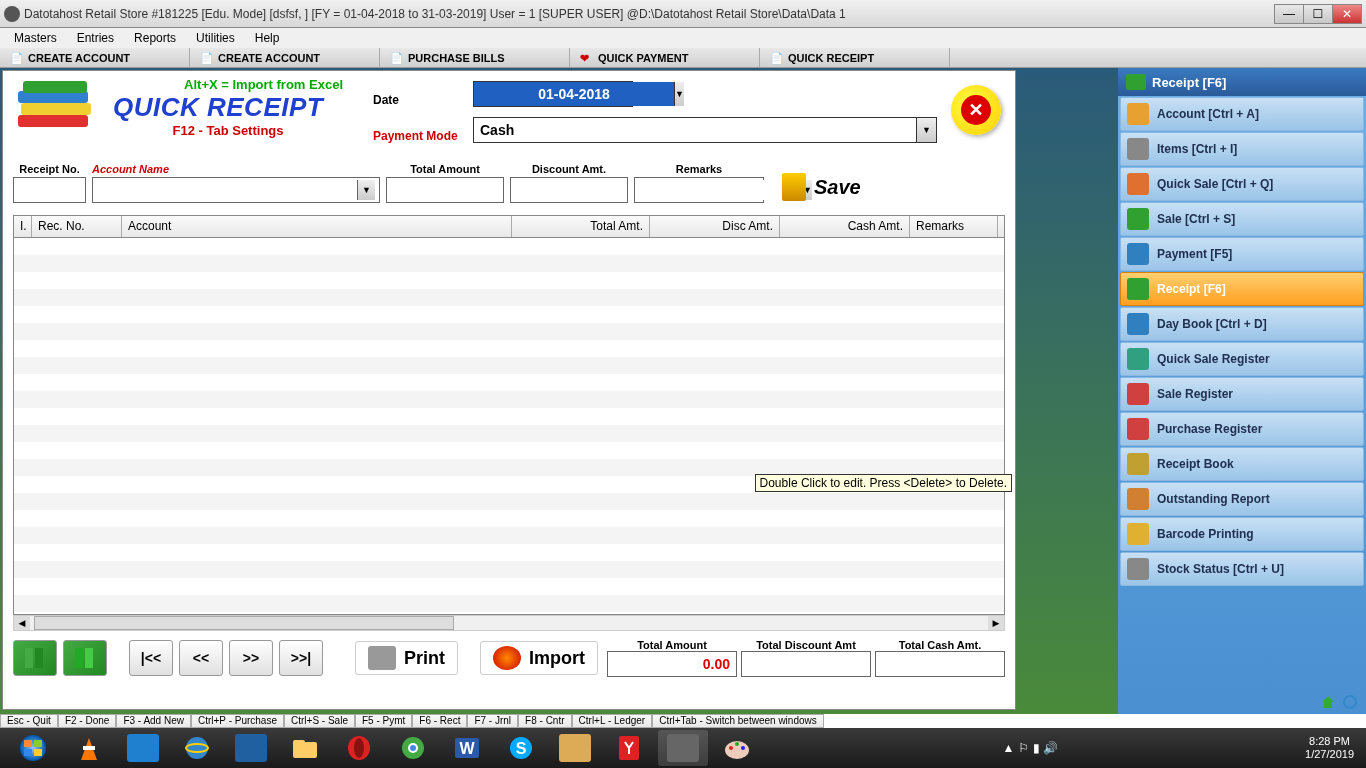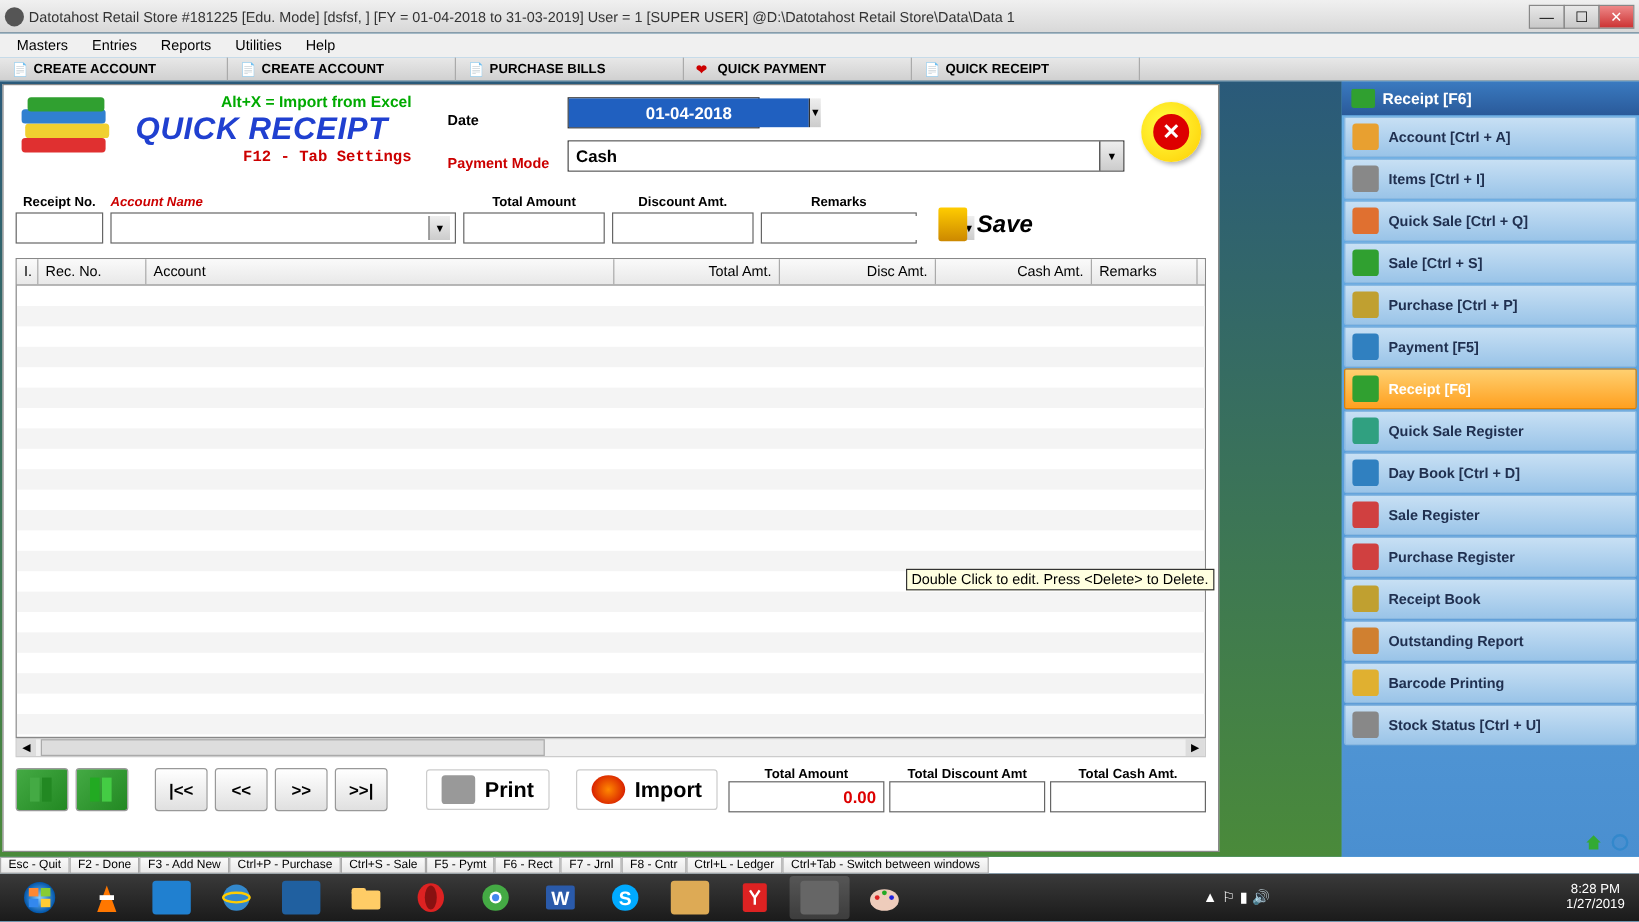--- a/index.html
+++ b/index.html
@@ -25,21 +25,21 @@
 
 .main { display: flex; height: calc(768px - 28px - 20px - 20px - 14px - 40px); }
 .workspace { flex: 1; background: linear-gradient(to bottom, #2a5a7a, #4a8a3a); position: relative; }
 .main-panel { position: absolute; left: 2px; top: 2px; width: 1014px; height: 640px; background: #fff; border: 1px solid #888; }
 
 
 .panel-header { padding: 6px 10px; display: flex; }
 .logo-area { width: 330px; }
 .altx { color: #0a0; font-weight: bold; font-size: 13px; text-align: right; }
 .quick-receipt { color: #2040d0; font-size: 26px; font-weight: bold; font-style: italic; letter-spacing: 0.5px; }
-.f12 { color: #c00; font-weight: bold; font-size: 13px; text-align: right; font-family: Liberation Mono, monospace; }
+.f12 { color: #c00; font-weight: bold; font-size: 13px; text-align: center; }
 .book-icon { width: 90px; height: 60px; float: left; margin-right: 10px; }
 .date-area { flex: 1; padding: 4px 0 0 30px; }
 .date-row { display: flex; align-items: flex-end; margin-bottom: 10px; }
 .date-row label { font-size: 12px; font-weight: bold; width: 100px; }
 .date-row label.red { color: #c00; }
 .date-combo { width: 160px; height: 26px; border: 1px solid #333; display: flex; }
 .date-combo input { flex: 1; border: none; background: #2060c0; color: #fff; text-align: center; font-size: 14px; font-weight: bold; padding: 2px; }
 .date-combo .dd-btn { width: 20px; background: linear-gradient(to bottom, #eee, #ccc); border-left: 1px solid #333; display: flex; align-items: center; justify-content: center; font-size: 9px; cursor: pointer; }
 .mode-combo { width: 464px; height: 26px; border: 1px solid #333; display: flex; }
 .mode-combo input { flex: 1; border: none; font-size: 14px; font-weight: bold; padding: 2px 6px; }
@@ -508,38 +508,34 @@
         </div>
         <div class="side-item">
           <div class="sico" style="background:#e07030"></div>
           <span>Quick Sale [Ctrl + Q]</span>
         </div>
         <div class="side-item">
           <div class="sico" style="background:#30a030"></div>
           <span>Sale [Ctrl + S]</span>
         </div>
         <div class="side-item">
-          <div class="sico" style="background:#c0a030"></div>
-          <span>Purchase [Ctrl + P]</span>
-        </div>
-        <div class="side-item">
           <div class="sico" style="background:#3080c0"></div>
           <span>Payment [F5]</span>
         </div>
         <div class="side-item active">
           <div class="sico" style="background:#30a030"></div>
           <span>Receipt [F6]</span>
         </div>
         <div class="side-item">
+          <div class="sico" style="background:#3080c0"></div>
+          <span>Day Book [Ctrl + D]</span>
+        </div>
+        <div class="side-item">
           <div class="sico" style="background:#30a080"></div>
           <span>Quick Sale Register</span>
-        </div>
-        <div class="side-item">
-          <div class="sico" style="background:#3080c0"></div>
-          <span>Day Book [Ctrl + D]</span>
         </div>
         <div class="side-item">
           <div class="sico" style="background:#d04040"></div>
           <span>Sale Register</span>
         </div>
         <div class="side-item">
           <div class="sico" style="background:#d04040"></div>
           <span>Purchase Register</span>
         </div>
         <div class="side-item">

